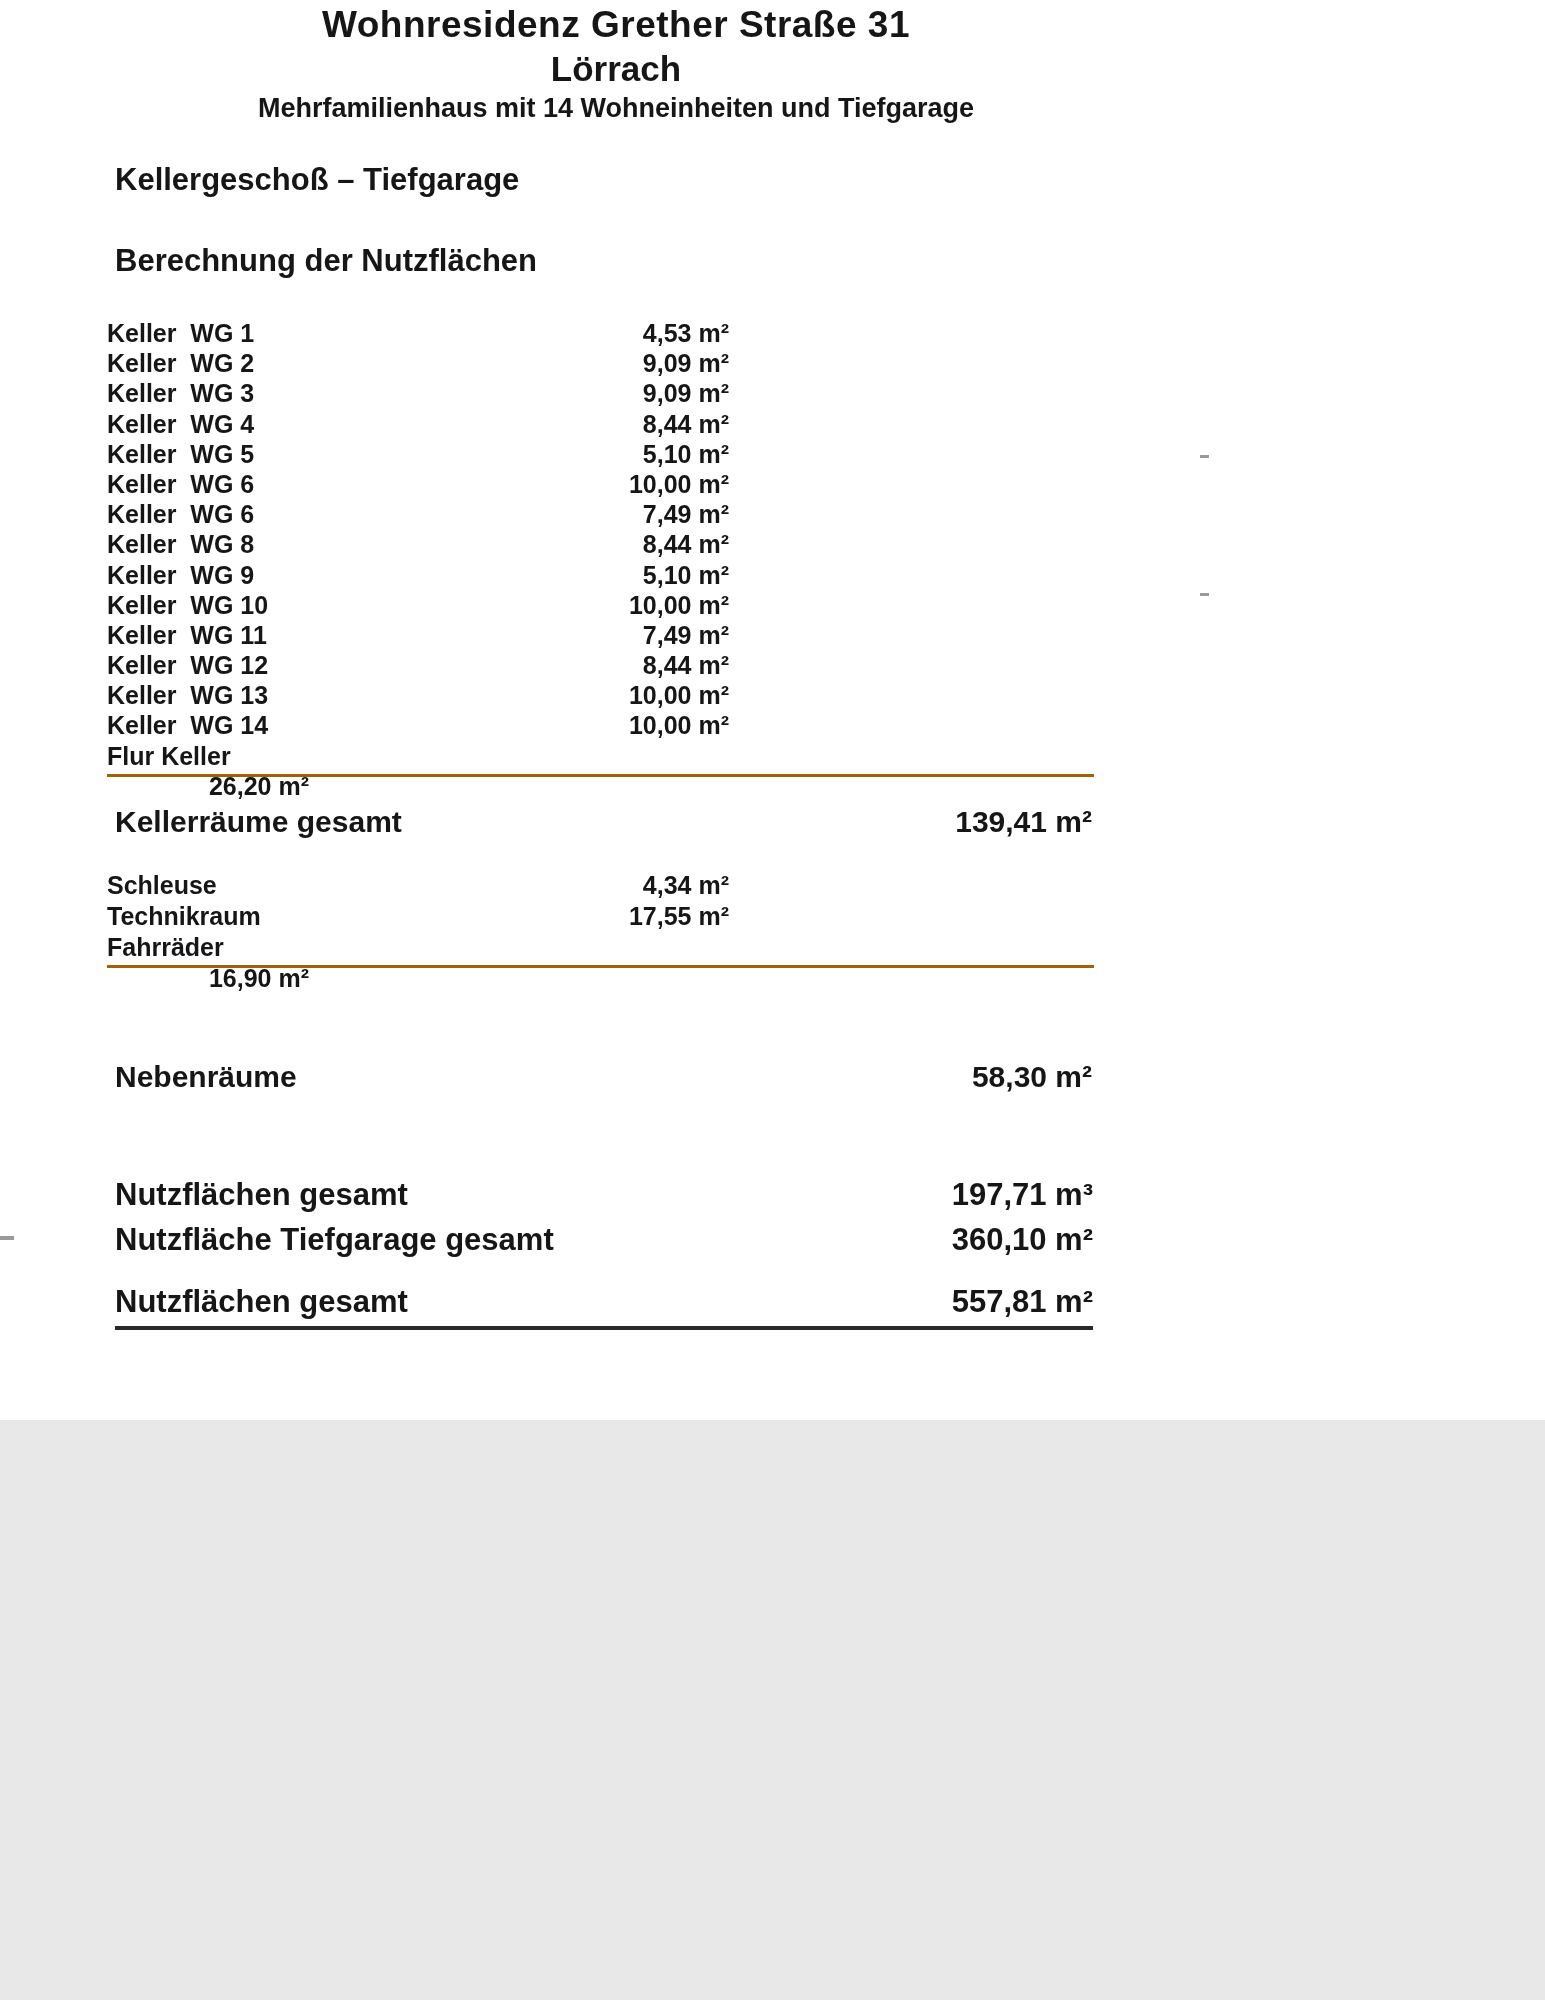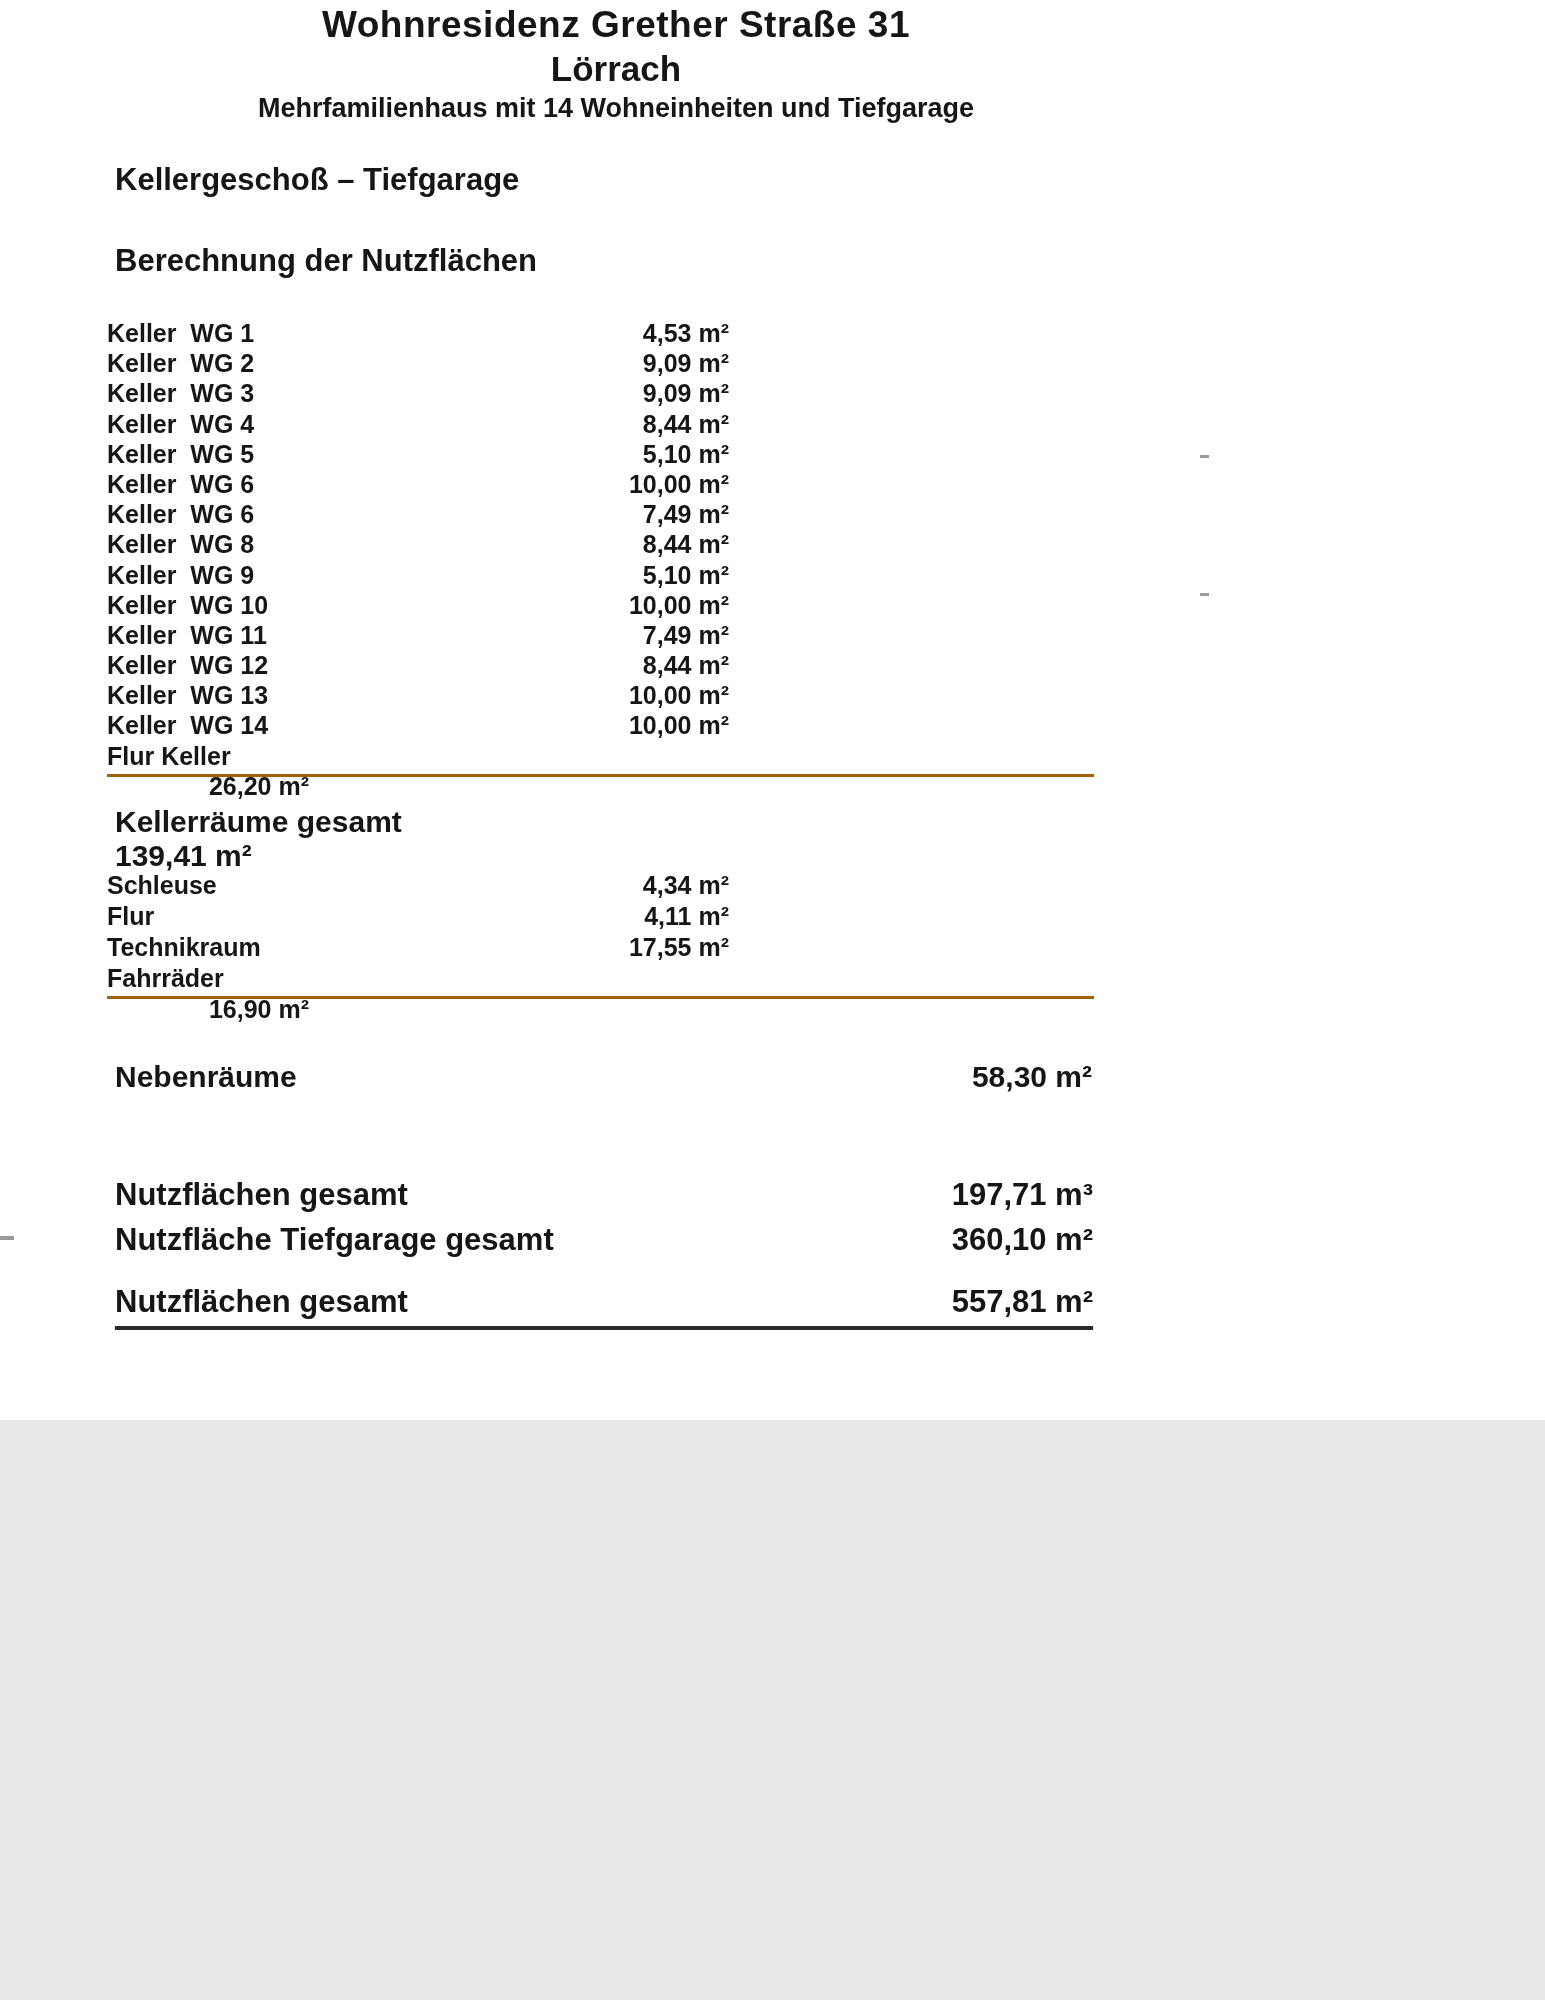--- a/index.html
+++ b/index.html
@@ -87,21 +87,21 @@
 
   .total-row {
     position: absolute;
     left: 115px;
     width: 977px;
     display: flex;
     justify-content: space-between;
     align-items: baseline;
     font-weight: bold;
   }
-  .keller-total { top: 805px; font-size: 30px; flex-direction: column; }
+  .keller-total { top: 805px; font-size: 30px; }
   .neben-total  { top: 1060px; font-size: 30px; }
 
   .totals-block {
     position: absolute;
     top: 1172px;
     left: 115px;
     width: 978px;
   }
   .totals-block .trow {
     display: flex;
@@ -223,24 +223,20 @@
 
   <div class="total-row keller-total">
     <span>Kellerräume gesamt</span>
     <span>139,41 m²</span>
   </div>
 
   <div class="area-list neben-list">
     <div class="row">
         <span class="lbl">Schleuse</span>
         <span class="val">4,34 m²</span>
-      </div>
-    <div class="row">
-        <span class="lbl">Flur</span>
-        <span class="val">4,11 m²</span>
       </div>
     <div class="row">
         <span class="lbl">Technikraum</span>
         <span class="val">17,55 m²</span>
       </div>
     <div class="row underlined">
         <span class="lbl">Fahrräder</span>
         <span class="val">16,90 m²</span>
       </div>
   </div>

